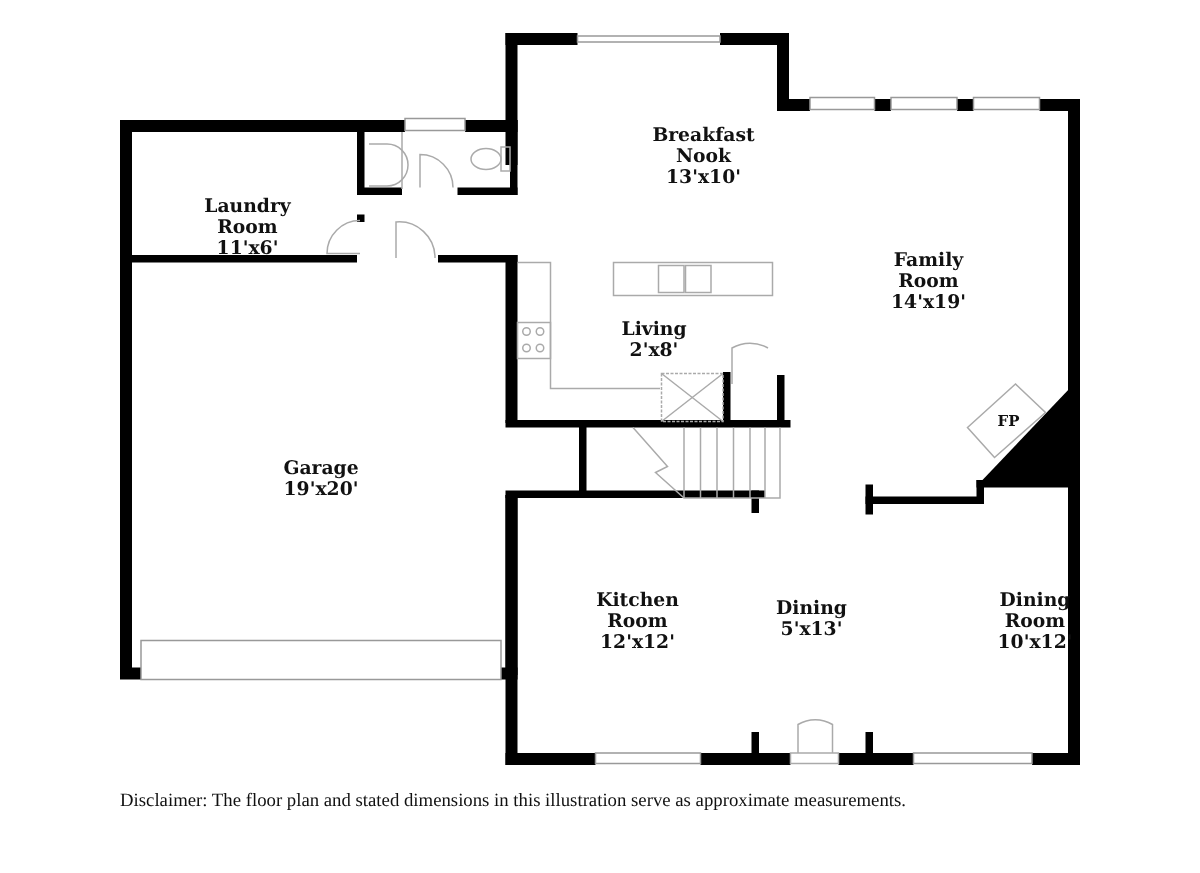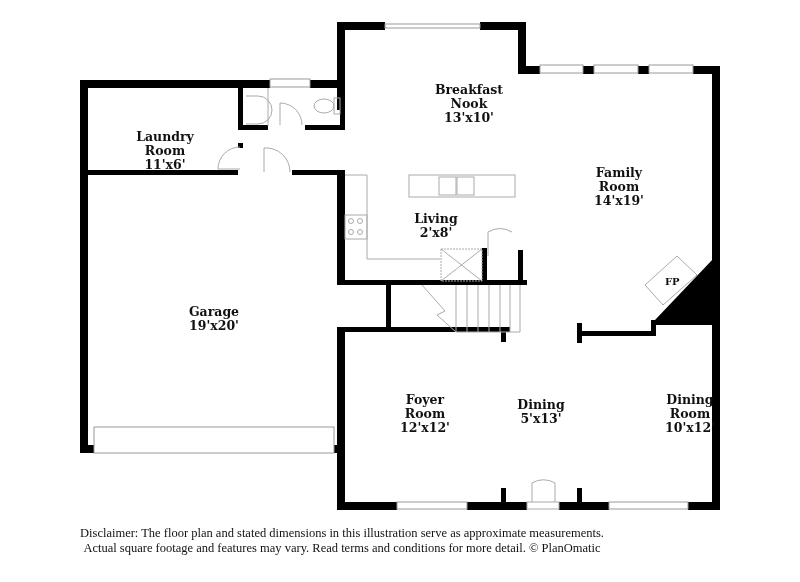--- a/index.html
+++ b/index.html
@@ -133,32 +133,31 @@
 </div>
 <div class="room-label" style="left:436px; top:212px;">
   <div>Living</div>
   <div>2'x8'</div>
 </div>
 <div class="room-label" style="left:214px; top:305px;">
   <div>Garage</div>
   <div>19'x20'</div>
 </div>
 <div class="room-label" style="left:425px; top:393px;">
-  <div>Foyer</div>
+  <div>Kitchen</div>
   <div>Room</div>
   <div>12'x12'</div>
 </div>
 <div class="room-label" style="left:541px; top:398px;">
   <div>Dining</div>
   <div>5'x13'</div>
 </div>
 <div class="room-label" style="left:650px; top:393px;margin-left:40px;">
   <div>Dining</div>
   <div>Room</div>
   <div>10'x12'</div>
 </div>
 
 <div class="fp-label" style="left:665px; top:276px;">FP</div>
 
 <div class="disclaimer">
   <div>Disclaimer: The floor plan and stated dimensions in this illustration serve as approximate measurements.</div>
-  <div>Actual square footage and features may vary. Read terms and conditions for more detail. © PlanOmatic</div>
 </div>
 
 </body></html>

